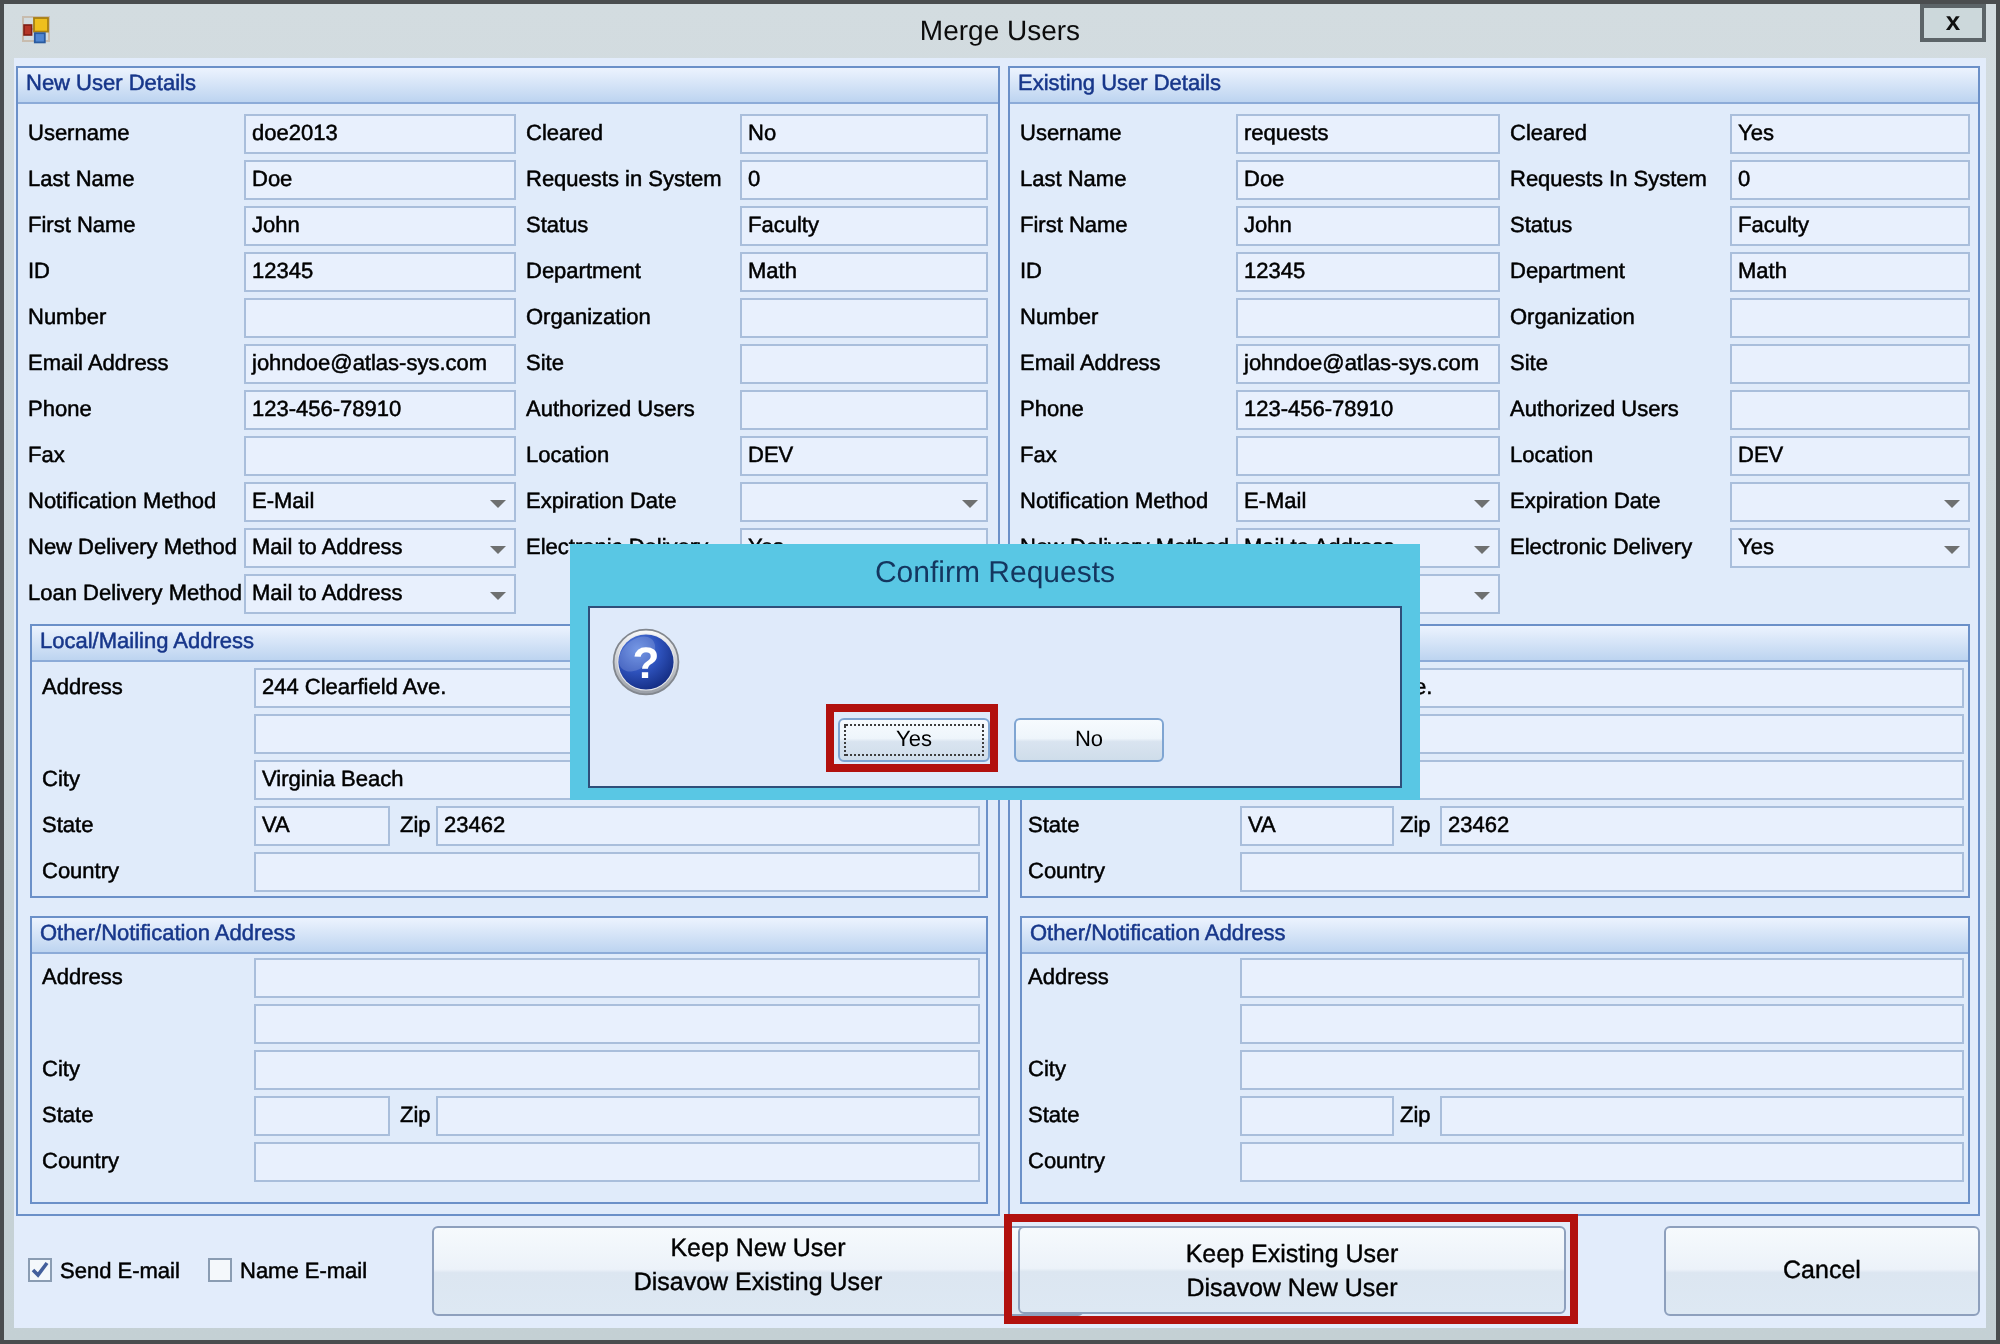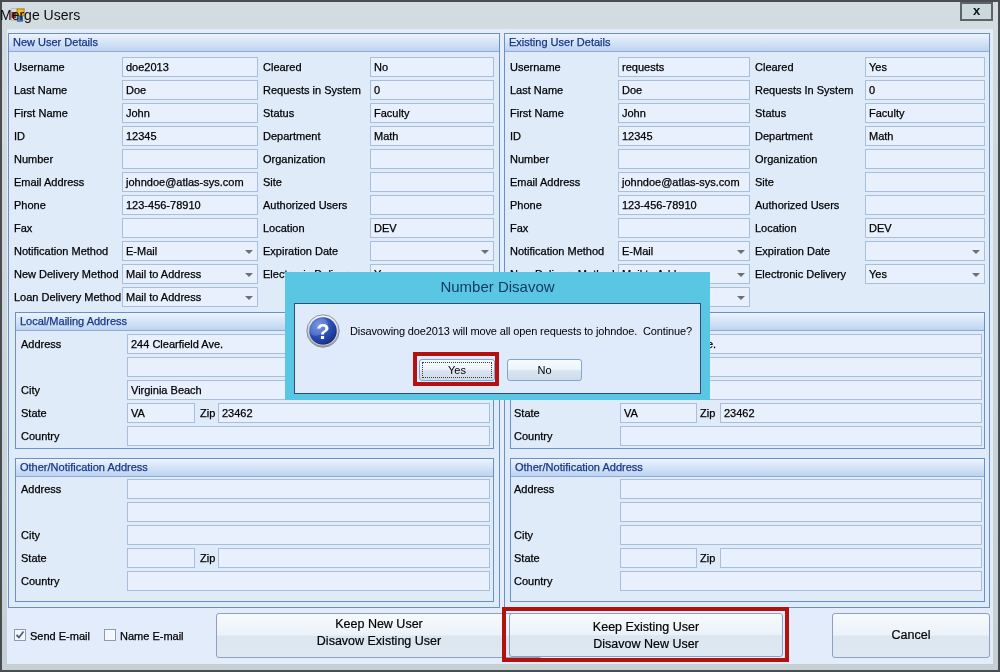--- a/index.html
+++ b/index.html
@@ -17,21 +17,21 @@
 <div id="win">
 <div id="chrome"></div>
 <svg style="position:absolute;left:11px;top:7px" width="16" height="16" viewBox="0 0 16 16">
 <rect x="0.5" y="1.5" width="13" height="12" fill="none" stroke="#c8bcae" stroke-width="1"></rect>
 <line x1="7" y1="1.5" x2="7" y2="13.5" stroke="#c8bcae" stroke-width="1"></line>
 <line x1="0.5" y1="7.5" x2="13.5" y2="7.5" stroke="#c8bcae" stroke-width="1"></line>
 <rect x="1" y="5.5" width="3.8" height="5" fill="#b43527" stroke="#801f15" stroke-width="0.8"></rect>
 <rect x="6" y="2" width="7" height="6.8" fill="#efbf1d" stroke="#a87f12" stroke-width="0.9"></rect>
 <rect x="6.4" y="9.6" width="5" height="4.6" fill="#4f86d2" stroke="#2a5a9e" stroke-width="0.9"></rect>
 </svg>
-<div style="position:absolute;left:0;top:7px;width:1000px;text-align:left;font-size:14px;color:#0c0c0c">Merge Users</div>
+<div style="position:absolute;left:0;top:7px;width:1000px;text-align:center;font-size:14px;color:#0c0c0c">Merge Users</div>
 <div style="position:absolute;left:960px;top:2px;width:33px;height:19px;box-sizing:border-box;border:2px solid #5c6468;background:#ccd8db;text-align:center;font-size:12px;font-weight:bold;color:#101010;line-height:14px;font-size:13px">x</div>
 <div id="panel"></div>
 <div class="gbox" style="left:8px;top:33px;width:492px;height:575px">
       <div class="ghdr">New User Details</div>
     </div>
 <div class="gbox" style="left:504px;top:33px;width:486px;height:575px">
       <div class="ghdr">Existing User Details</div>
     </div>
 <div class="lbl" style="left:14px;top:59px">Username</div>
 <div class="tb" style="left:122px;top:57px;width:136px;height:20px">doe2013</div>
@@ -183,38 +183,37 @@
       </svg>
     </div>
 <div class="lbl" style="left:30px;top:628px">Send E-mail</div>
 <div class="cb" style="left:104px;top:629px"></div>
 <div class="lbl" style="left:120px;top:628px">Name E-mail</div>
 <div class="btn" style="left:216px;top:613px;width:326px;height:45px;padding-top:2px;line-height:17px">Keep New User<br>Disavow Existing User</div>
 <div class="btn" style="left:509px;top:613px;width:274px;height:44px;padding-top:5px;line-height:17px">Keep Existing User<br>Disavow New User</div>
 <div class="btn" style="left:832px;top:613px;width:158px;height:45px;line-height:43px">Cancel</div>
 <div class="redbox" style="left:502px;top:607px;width:287px;height:55px"></div>
 <div style="position:absolute;left:285px;top:272px;width:425px;height:128px;background:#59c7e4">
-<div style="position:absolute;left:0;top:0;width:425px;height:31px;text-align:center;font-size:15px;color:#14365f;line-height:30px">Number Disavow</div>
+<div style="position:absolute;left:0;top:0;width:425px;height:31px;text-align:center;font-size:15px;color:#14365f;line-height:30px">Confirm Requests</div>
 <div style="position:absolute;left:9px;top:31px;width:407px;height:91px;box-sizing:border-box;background:#dfeafa;border:1px solid #2f4f7a">
 <svg style="position:absolute;left:11px;top:10px" width="34" height="34" viewBox="0 0 34 34">
 <defs>
 <radialGradient id="qg" cx="35%" cy="28%" r="80%">
 <stop offset="0%" stop-color="#5c85e0"></stop>
               <stop offset="50%" stop-color="#2e52bc"></stop>
               <stop offset="100%" stop-color="#122a7e"></stop>
 </radialGradient>
 <linearGradient id="rg" x1="0" y1="0" x2="0" y2="1">
 <stop offset="0%" stop-color="#fbfbfb"></stop>
               <stop offset="100%" stop-color="#999ea6"></stop>
 </linearGradient>
 </defs>
 <circle cx="17" cy="17" r="16.2" fill="url(#rg)" stroke="#82878e" stroke-width="0.9"></circle>
 <circle cx="17" cy="17" r="14.3" fill="#e8eaed"></circle>
 <circle cx="17" cy="17" r="13.8" fill="url(#qg)"></circle>
 <ellipse cx="12.5" cy="13" rx="10.5" ry="7" transform="rotate(-42 12.5 13)" fill="#ffffff" opacity="0.16"></ellipse>
 <text x="17" y="25" text-anchor="middle" font-family="Liberation Sans,sans-serif" font-size="22" font-weight="bold" fill="#ffffff">?</text>
 </svg>
-<div style="position:absolute;left:55px;top:21px;font-size:11px;color:#000;white-space:nowrap;letter-spacing:-0.13px">Disavowing doe2013 will move all open requests to johndoe.&nbsp; Continue?</div>
 <div class="sbtn" style="left:124px;top:55px;width:76px;height:22px">Yes<div style="position:absolute;left:2px;top:2px;right:2px;bottom:2px;border:1px dotted #3c3c3c"></div></div>
 <div class="sbtn" style="left:212px;top:55px;width:75px;height:22px">No</div>
 </div>
 </div>
 <div class="redbox" style="left:413px;top:352px;width:86px;height:34px"></div>
 </div>
 </body></html>

